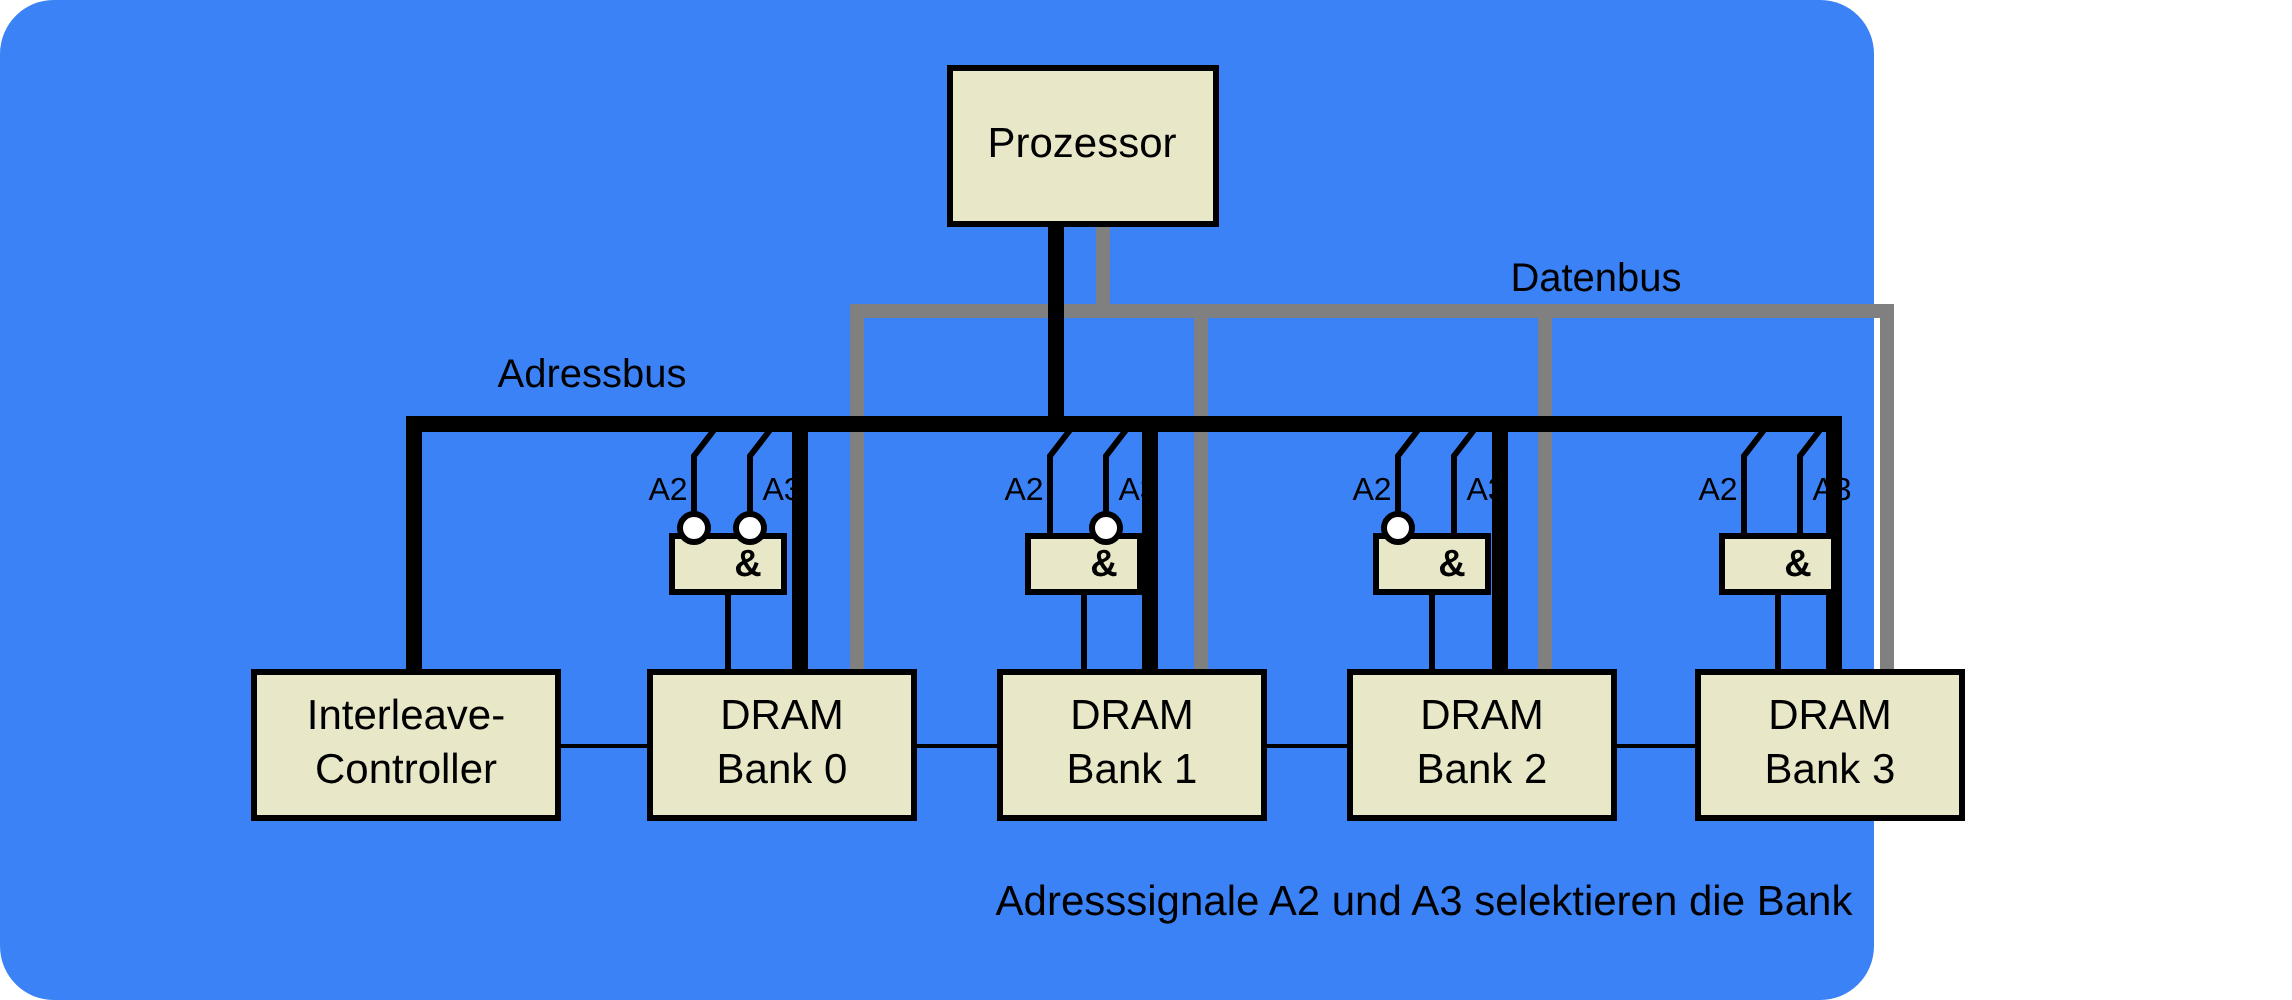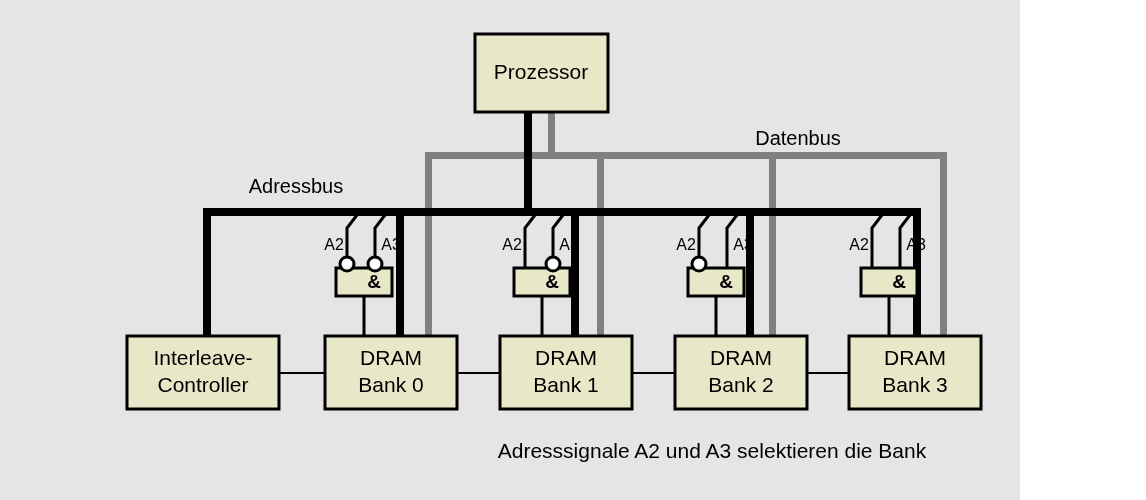--- a/index.html
+++ b/index.html
@@ -8,23 +8,24 @@
     background: #ffffff;
   }
   body {
     width: 1146px;
     height: 500px;
     font-family: "Liberation Sans", sans-serif;
     overflow: hidden;
   }
   #diagram-root {
     position: relative;
-    width: 1020px;
+    width: 937px;
     height: 500px;
-    background: #e5e5e5;
+    background: #3b82f6;
+    border-radius: 27px;
   }
   svg.diagram {
     display: block;
     width: 1146px;
     height: 500px;
   }
   text {
     font-family: "Liberation Sans", sans-serif;
     fill: #000000;
   }

